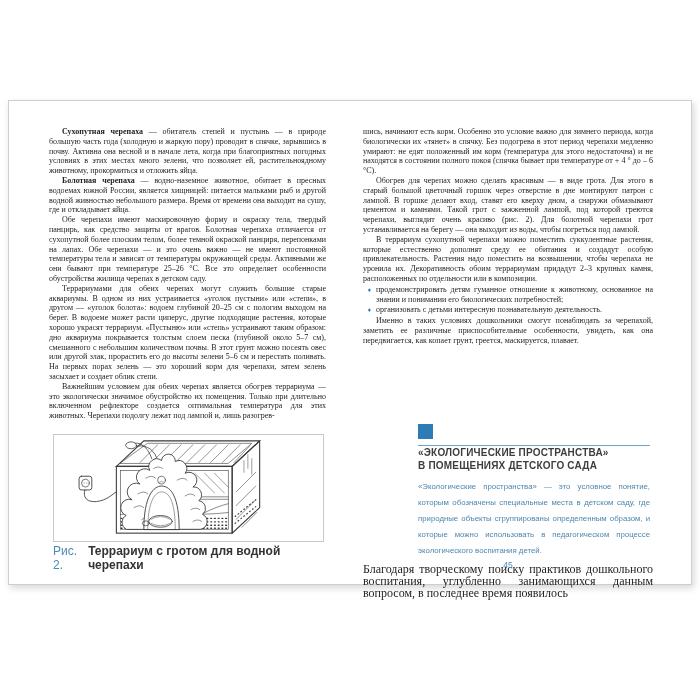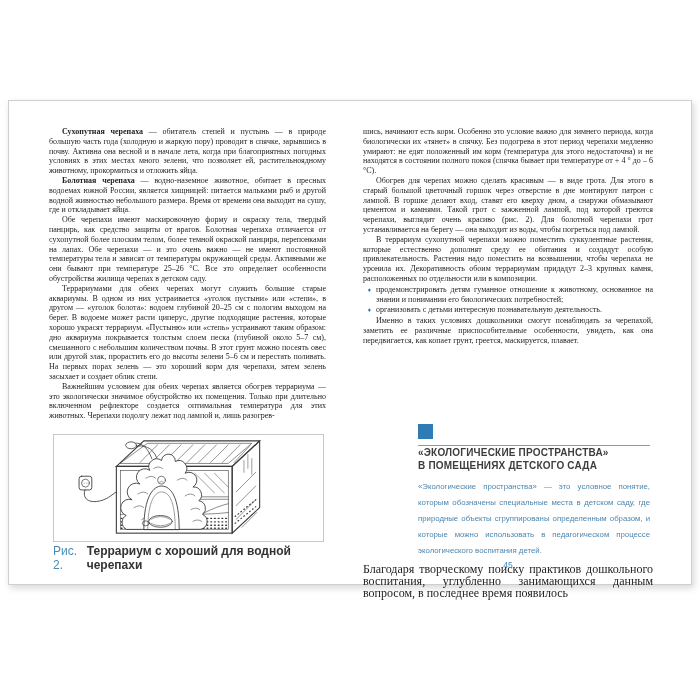--- a/index.html
+++ b/index.html
@@ -112,21 +112,21 @@
 
       <rect x="24" y="42" width="13" height="14" rx="2.5" stroke-width="0.9" fill="#fff"></rect>
       <circle cx="30.5" cy="49" r="4" stroke-width="0.7"></circle>
       <circle cx="29" cy="49" r="0.5" fill="#3a3a3a" stroke="none"></circle>
       <circle cx="32" cy="49" r="0.5" fill="#3a3a3a" stroke="none"></circle>
       <path d="M30,56 C27,65 34,70 46,67 C55,64.5 58,60 62,58" stroke-width="0.9"></path>
     </svg>
   </div>
   <div class="figure-caption-row">
     <span class="fig-label">Рис. 2.</span>
-    <span class="fig-title">Террариум с хороший для водной черепахи</span>
+    <span class="fig-title">Террариум с гротом для водной черепахи</span>
   </div>
 
   <div class="col col-right">
     <p class="para noindent">шись, начинают есть корм. Особенно это условие важно для зимнего периода, когда биологически их «тянет» в спячку. Без подогрева в этот период черепахи медленно умирают: не едят положенный им корм (температура для этого недостаточна) и не находятся в состоянии полного покоя (спячка бывает при температуре от + 4 ° до – 6 °С).</p>
     <p class="para">Обогрев для черепах можно сделать красивым — в виде грота. Для этого в старый большой цветочный горшок через отверстие в дне монтируют патрон с лампой. В горшке делают вход, ставят его кверху дном, а снаружи обмазывают цементом и камнями. Такой грот с зажженной лампой, под которой греются черепахи, выглядит очень красиво (рис. 2). Для болотной черепахи грот устанавливается на берегу — она выходит из воды, чтобы погреться под лампой.</p>
     <p class="para">В террариум сухопутной черепахи можно поместить суккулентные растения, которые естественно дополнят среду ее обитания и создадут особую привлекательность. Растения надо поместить на возвышении, чтобы черепаха не уронила их. Декоративность обоим террариумам придадут 2–3 крупных камня, расположенных по отдельности или в композиции.</p>
     <div class="bullet">
       <span class="dmd">♦</span>
       <span class="btxt">продемонстрировать детям гуманное отношение к животному, основанное на знании и понимании его биологических потребностей;</span>
     </div>

